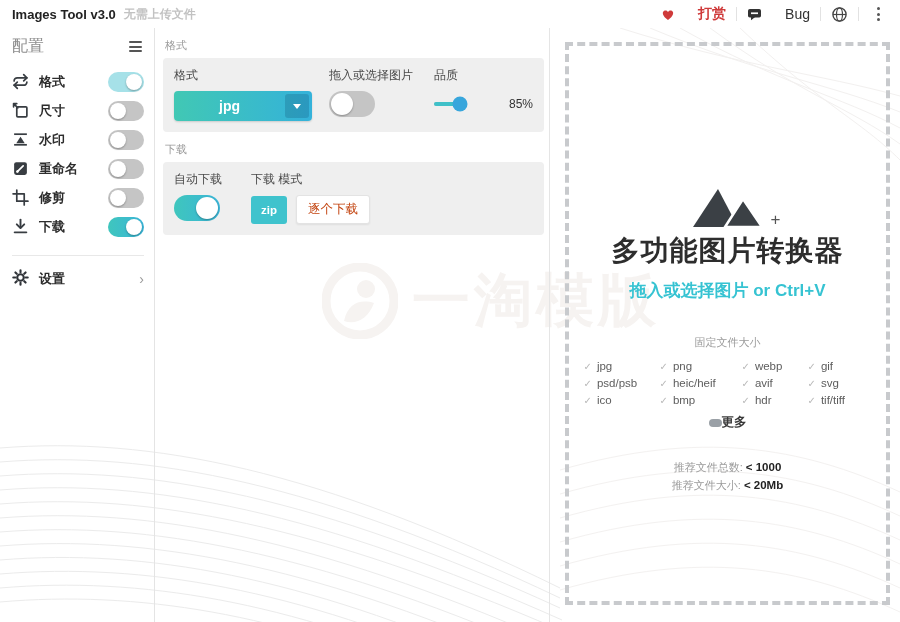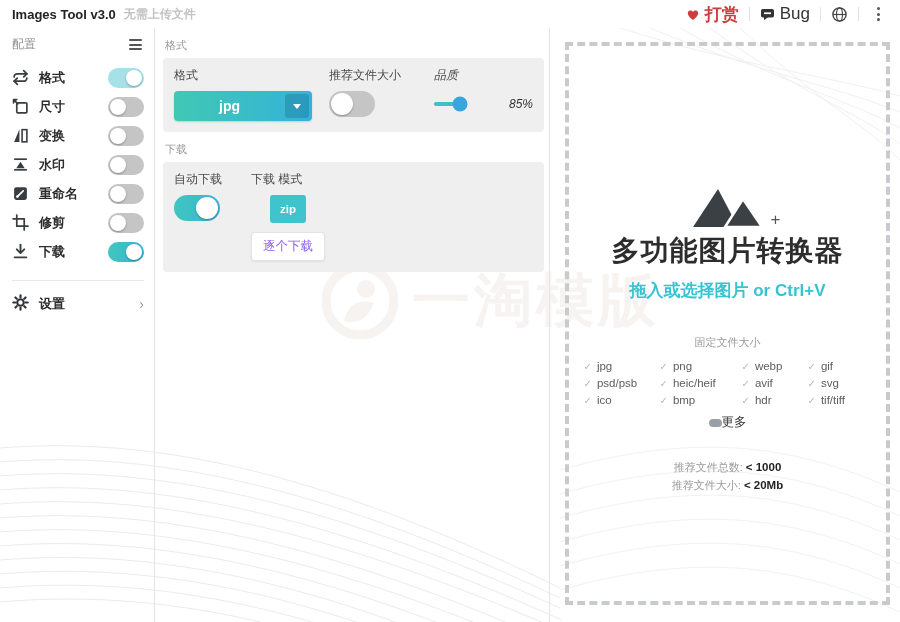--- a/index.html
+++ b/index.html
@@ -17,31 +17,31 @@
   .header { position:absolute; top:0; left:0; right:0; height:28px; z-index:3;
     display:flex; align-items:center; padding:0 12px; background:#fff; }
   .brand { font-size:13px; font-weight:bold; color:#222; }
   .tagline { font-size:12px; color:#c2c2c2; margin-left:8px;font-weight:bold; }
   .tool-switcher { margin-left:14px; background:#f6f6f6; border:1px solid #f0f0f0;
     border-radius:6px; padding:4px 14px; font-size:12px; color:#333; display:flex;
     align-items:center; gap:7px; cursor:pointer; }
   .caret-down { width:0; height:0; border-left:4px solid transparent;
     border-right:4px solid transparent; border-top:5px solid #8a8a8a; }
   .header-right { margin-left:auto; display:flex; align-items:center; gap:10px; }
-  .hdr-item { display:flex; align-items:center; gap:5px; font-size:17px; color:#333; cursor:pointer; }
+  .hdr-item { display:flex; align-items:center; gap:23px; font-size:14px; color:#333; cursor:pointer; }
   .hdr-item.red { color:#cf3a3a; font-weight:bold; }
   .hdr-sep { width:1px; height:14px; background:#e2e2e2; }
   .kebab { display:flex; flex-direction:column; gap:2.5px; padding:2px 8px; cursor:pointer; }
   .kebab i { width:3px; height:3px; border-radius:50%; background:#555; }
 
   
   .sidebar { position:absolute; top:28px; left:0; bottom:0; width:155px; z-index:2;
     border-right:1px solid #e4e4e4; padding:8px 10px 0 12px; background:transparent; }
   .sb-head { display:flex; align-items:center; justify-content:space-between; margin-bottom:10px; }
-  .sb-title { font-size:12px; color:#8d8d8d; }
+  .sb-title { font-size:16px; color:#8d8d8d; }
   .hamburger { display:flex; flex-direction:column; gap:2.5px; cursor:pointer; padding:2px; }
   .hamburger i { width:13px; height:2px; background:#555; border-radius:1px; }
   .sb-item { display:flex; align-items:center; height:29px; cursor:pointer; }
   .sb-item .icn { width:17px; height:17px; display:flex; align-items:center; justify-content:center; }
   .sb-item .lbl { font-size:13px; color:#2d2d2d; font-weight:bold; margin-left:10px; }
   .sb-item .tgl { margin-left:auto; }
   .sb-divider { height:1px; background:#e8e8e8; margin:14px 0 8px 0; }
   .sb-settings { display:flex; align-items:center; height:30px; cursor:pointer; }
   .sb-settings .lbl { font-size:13px; color:#2d2d2d; font-weight:bold; margin-left:10px; }
   .sb-settings .chev { margin-left:auto; color:#9a9a9a; font-size:14px; }
@@ -64,48 +64,48 @@
   .card { background:#efefef; border-radius:4px; padding:9px 11px 11px 11px; }
   .fld-row { display:flex; gap:15px; }
   .fld .fld-label { font-size:12px; color:#4a4a4a; margin-bottom:7px; }
   .select { width:138px; height:30px; border-radius:4px; display:flex; align-items:center;
     background:linear-gradient(90deg,#41c8b4,#34b2da); cursor:pointer;
     box-shadow:0 1px 2px rgba(0,0,0,.15); }
   .select .val { flex:1; text-align:center; color:#fff; font-weight:bold; font-size:14px; }
   .select .chev-box { width:24px; height:24px; margin-right:3px; border-radius:3px;
     background:rgba(0,40,70,.18); display:flex; align-items:center; justify-content:center; }
   .select .chev-box .caret-down { border-top-color:#fff; }
-  .fld-quality { flex:1;font-style:italic; }
+  .fld-quality { flex:1; }
   .slider-row { display:flex; align-items:center; gap:8px; height:26px; }
   .slider-track { position:relative; flex:1; height:4px; background:#c9c9c9; border-radius:2px; }
   .slider-fill { position:absolute; left:0; top:0; height:4px; width:80%; background:#3fc0c8; border-radius:2px; }
   .slider-knob { position:absolute; left:80%; top:50%; transform:translate(-50%,-50%);
     width:15px; height:15px; border-radius:50%; background:#38a6dc; cursor:pointer; }
   .slider-val { font-size:12px; color:#333; width:30px; text-align:right;margin-left:28px; }
   .btn-zip { min-width:36px; height:28px; border:none; border-radius:3px; background:#3fc3cd;
     color:#fff; font-weight:bold; font-size:11.5px; padding:0 8px; cursor:pointer; }
   .btn-each { height:29px; border:1px solid #e3e3e3; border-radius:3px; background:#fff;
-    color:#8b5cf6; font-size:12.5px; padding:0 11px; cursor:pointer; box-shadow:0 1px 2px rgba(0,0,0,.07); }
-  .mode-btns { display:flex; gap:9px; align-items:center;flex-direction:column; }
+    color:#c2410c; font-size:12.5px; padding:0 11px; cursor:pointer; box-shadow:0 1px 2px rgba(0,0,0,.07); }
+  .mode-btns { display:flex; gap:9px; align-items:center; }
 
   
   .dropzone { position:absolute; left:565px; top:42px; width:325px; height:563px; z-index:2;
     border:4px dashed #c8cacd; cursor:pointer; }
   .dz-inner { padding-top:138px; text-align:center; }
   .dz-icon { position:relative; display:inline-block; }
   .dz-plus { position:absolute; right:-16px; bottom:2px; font-size:17px; color:#555; }
   .dz-title { font-size:28px; font-weight:bold; color:#2d2d2d; letter-spacing:1px; }
   .dz-sub { margin-top:9px; font-size:17px; font-weight:bold; color:#36c3d2; }
   .dz-fmt-title { margin-top:33px; font-size:11px; color:#9a9a9a; }
   .fmt-grid { margin:10px auto 0 auto; width:288px; display:grid;
     grid-template-columns:76px 82px 66px 64px; row-gap:5px; }
   .fmt { display:flex; align-items:center; gap:5px; font-size:11.5px; color:#5d5d5d; }
   .fmt .chk { color:#b8b8b8; font-size:10px; }
   .dz-more { margin-top:8px; display:flex; align-items:center; justify-content:center; 
-    font-size:12.5px; color:#3a3a3a; cursor:pointer; }
+    font-size:12.5px; color:#3a3a3a; cursor:pointer;font-weight:bold; }
   .more-pill { width:13px; height:8px; border-radius:4px; background:#9aa0a6; }
   .dz-recs { margin-top:27px; }
   .rec-line { font-size:11px; color:#9a9a9a; line-height:18px; }
   .rec-line b { color:#222; font-size:11.5px; margin-left:3px; }
 </style>
 </head>
 <body>
 
 <div class="app">
 
@@ -215,32 +215,20 @@
           <rect x="4.5" y="4.5" width="9.5" height="9.5" rx="1"></rect>
           <path d="M1.5 1.5 L5.5 5.5 M1.5 1.5 H4.5 M1.5 1.5 V4.5"></path>
         </svg>
       </span>
       <span class="lbl">尺寸</span>
       <div class="tgl off">
           <div class="knob"></div>
         </div>
     </div>
 
-    <div class="sb-item">
-      <span class="icn">
-        <svg width="17" height="17" viewBox="0 0 16 16">
-          <polygon points="2,14 7,2 7,14" fill="#383d42"></polygon>
-          <rect x="9.5" y="2.5" width="4.5" height="11.5" fill="none" stroke="#383d42" stroke-width="1.5"></rect>
-        </svg>
-      </span>
-      <span class="lbl">变换</span>
-      <div class="tgl off">
-          <div class="knob"></div>
-        </div>
-    </div>
 
     <div class="sb-item">
       <span class="icn">
         <svg width="17" height="17" viewBox="0 0 16 16">
           <line x1="2" y1="3" x2="14" y2="3" stroke="#383d42" stroke-width="1.6"></line>
           <polygon points="4,11.5 8,5.5 12,11.5" fill="#383d42"></polygon>
           <line x1="2" y1="13" x2="14" y2="13" stroke="#383d42" stroke-width="1.6"></line>
         </svg>
       </span>
       <span class="lbl">水印</span>
@@ -315,21 +303,21 @@
         <div class="fld" style="width:140px">
           <div class="fld-label">格式</div>
           <div class="select">
             <span class="val">jpg</span>
             <span class="chev-box">
                 <span class="caret-down"></span>
               </span>
           </div>
         </div>
         <div class="fld" style="width:90px">
-          <div class="fld-label">推荐文件大小</div>
+          <div class="fld-label">拖入或选择图片</div>
           <div class="tgl lg off" style="margin-top:2px">
               <div class="knob"></div>
             </div>
         </div>
         <div class="fld fld-quality">
           <div class="fld-label">品质</div>
           <div class="slider-row">
             <div class="slider-track">
               <div class="slider-fill"></div>
               <div class="slider-knob"></div>

